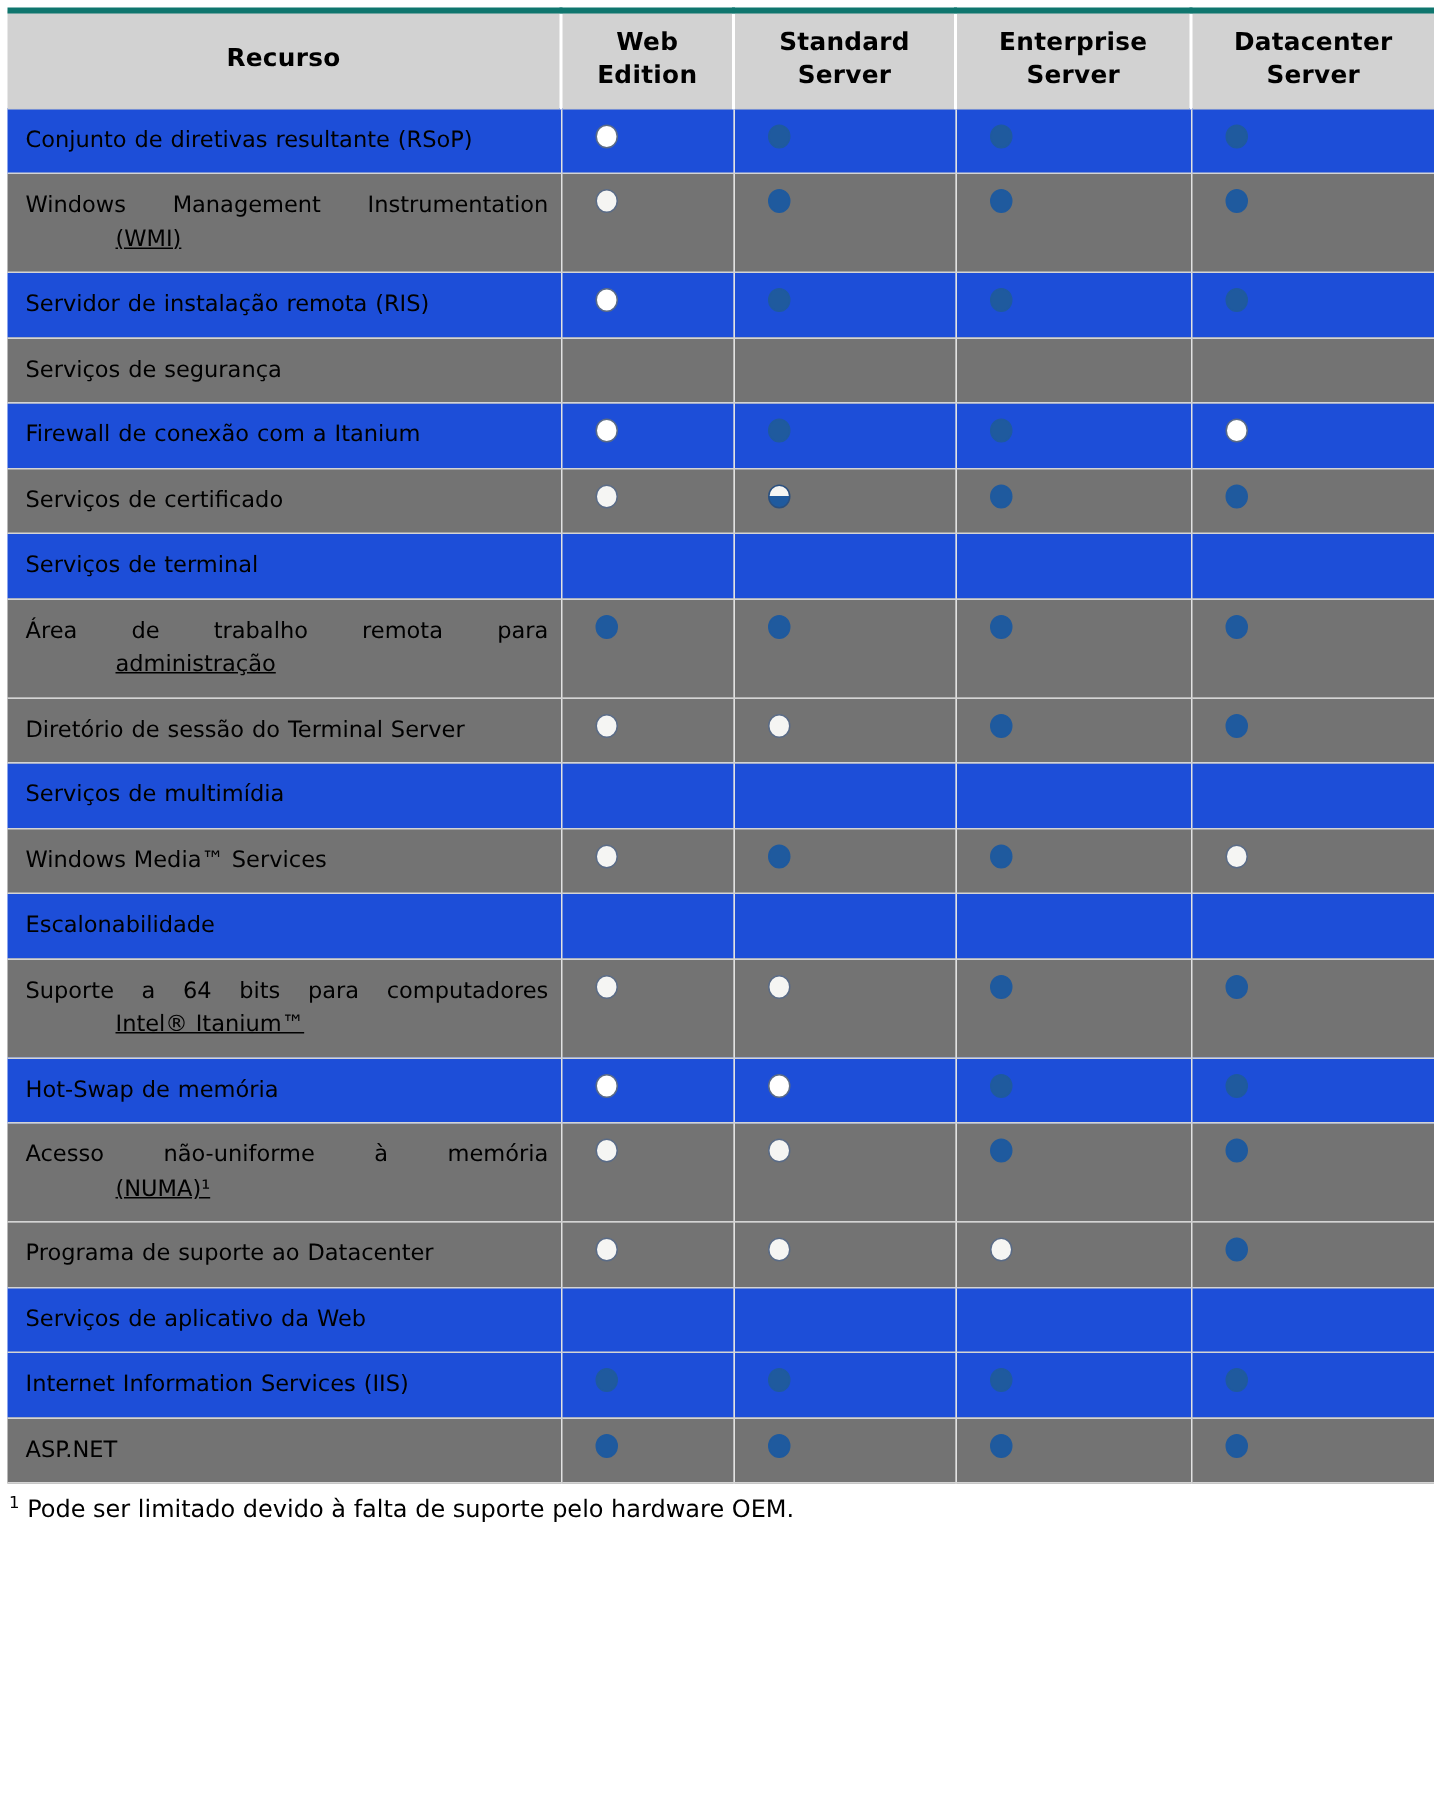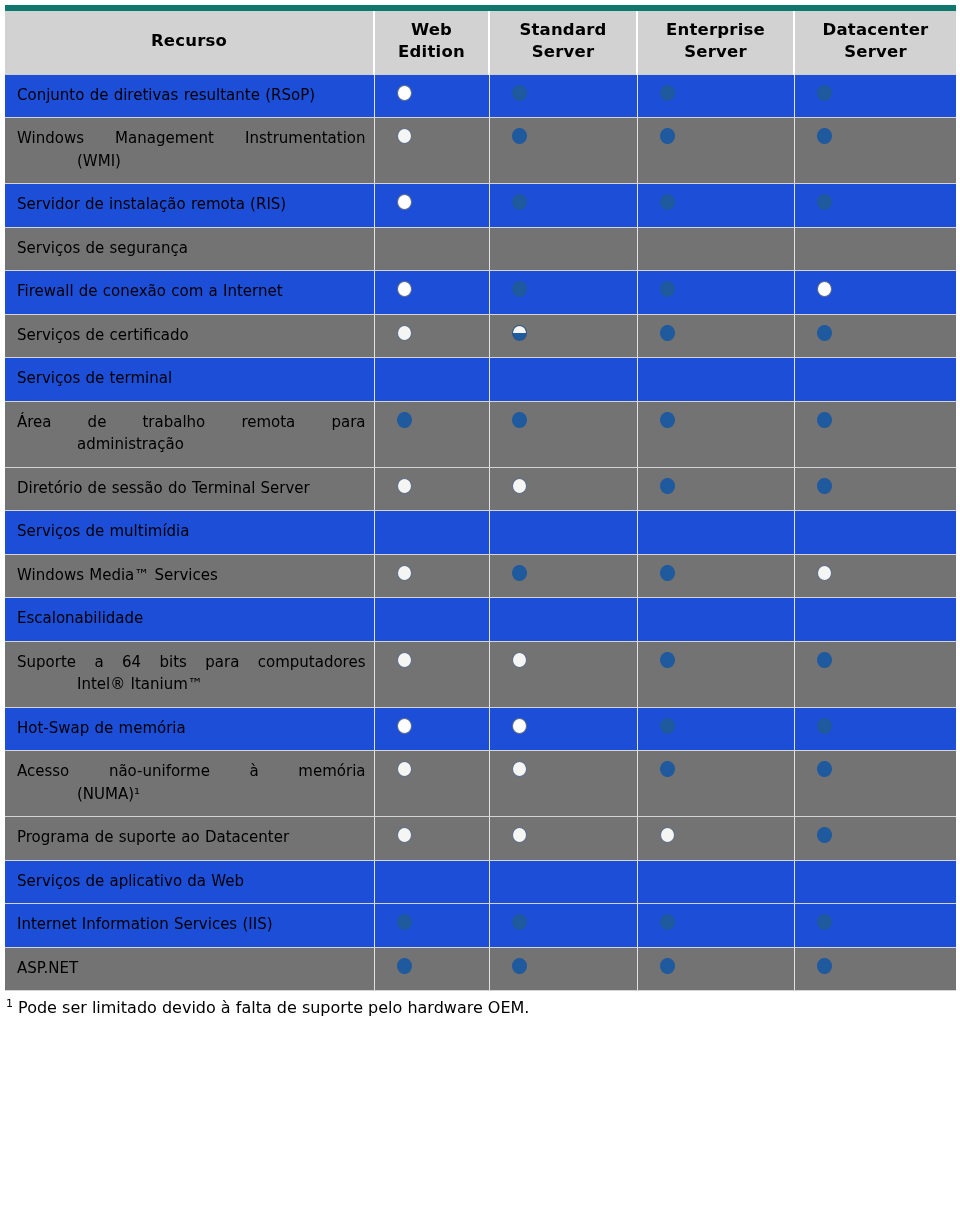--- a/index.html
+++ b/index.html
@@ -21,21 +21,21 @@
     width: 960px;
     min-height: 1205px;
     padding: 0;
   }
 
   table.cmp {
     border-collapse: collapse;
     table-layout: fixed;
     width: 951px;
     margin: 5px 0 0 5px;
-    border-top: 6px solid #0f766e;
+    border-top: 4px solid #0f766e;
   }
 
   table.cmp col.c-res   { width: 369px; }
   table.cmp col.c-web   { width: 115px; }
   table.cmp col.c-std   { width: 148px; }
   table.cmp col.c-ent   { width: 157px; }
   table.cmp col.c-dat   { width: 162px; }
 
   thead th {
     background: #d2d2d2;
@@ -72,20 +72,21 @@
   td.feat {
     text-align: justify;
     text-align-last: left;
     padding: 9px 8px 11px 12px;
     word-spacing: .5px;
   }
   td.feat .ln2 {
     display: block;
     padding-left: 60px;
     text-align: right;
+    text-decoration: underline;
   }
   td.feat .ln1 {
     display: block;
     text-align: justify;
     text-align-last: justify;
   }
   td.feat .plain { display: block; text-align: left; }
 
   td.mark {
     text-align: left;
@@ -195,21 +196,21 @@
           <td class="feat">
             <span class="plain">Serviços de segurança</span>
           </td>
           <td class="mark"></td>
           <td class="mark"></td>
           <td class="mark"></td>
           <td class="mark last"></td>
         </tr>
         <tr class="odd">
           <td class="feat">
-            <span class="plain">Firewall de conexão com a Internet</span>
+            <span class="plain">Firewall de conexão com a Itanium</span>
           </td>
           <td class="mark"><span class="dot empty"></span></td>
           <td class="mark"><span class="dot full"></span></td>
           <td class="mark"><span class="dot full"></span></td>
           <td class="mark last"><span class="dot empty"></span></td>
         </tr>
         <tr class="even">
           <td class="feat">
             <span class="plain">Serviços de certificado</span>
           </td>

